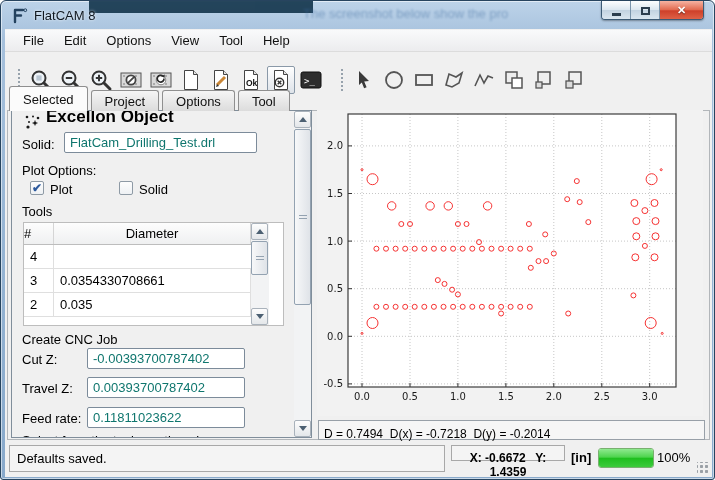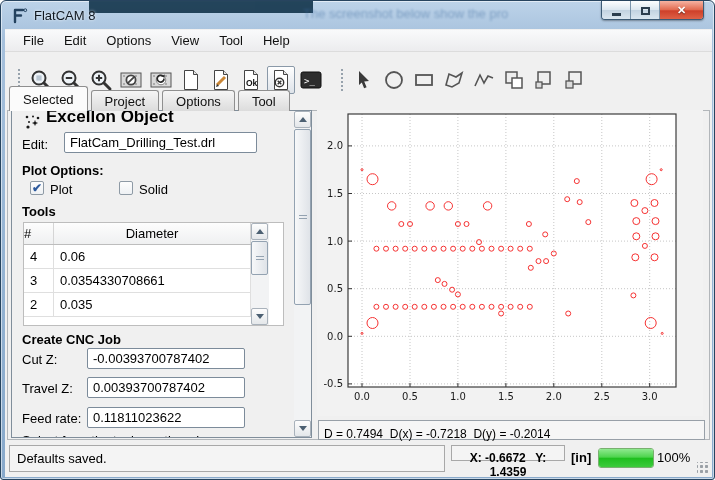--- a/index.html
+++ b/index.html
@@ -39,23 +39,23 @@
     border:1px solid #8f8f8f;border-bottom:none;border-radius:3px 3px 0 0;
     background:linear-gradient(#f5f5f5,#dcdcdc);position:relative;z-index:1;}
   .tab.active{height:25px;padding-top:5px;background:#fbfbfb;z-index:3;}
   .pane{position:absolute;left:2px;top:81px;width:703px;height:330px;border:1px solid #b2b6ba;background:#f0f0f0;}
   
   .scrollarea{position:absolute;left:6px;top:81px;width:301px;height:328px;border:1px solid #808e9b;background:#f0f0f0;overflow:hidden;}
   .sa-content{position:absolute;left:0;top:0;width:282px;height:326px;overflow:hidden;}
   .obj-icon{position:absolute;left:12px;top:3px;width:18px;height:18px;}
   .obj-title{position:absolute;left:34px;top:-4px;font-size:17px;font-weight:bold;color:#000;white-space:nowrap;}
   .lbl{position:absolute;font-size:13px;color:#000;}
-  .lbl.b{font-weight:bold;}
+  .lbl.b{font-weight:normal;}
   .tfield{position:absolute;height:21px;border:1px solid #7c8b9a;border-radius:2px;background:#fff;font-size:13px;
-    font-family:"Liberation Sans",sans-serif;padding:1px 5px;color:#000000;}
+    font-family:"Liberation Sans",sans-serif;padding:1px 5px;color:#0f766e;}
   .checkbox{position:absolute;width:14px;height:14px;border:1px solid #8e9aa5;border-radius:2px;background:linear-gradient(#fdfdfd,#eef1f4);
     display:flex;align-items:center;justify-content:center;font-size:12px;color:#2d5a9e;font-weight:bold;line-height:1;}
   
   .tools-table{position:absolute;left:11px;top:111px;width:261px;height:104px;border:1px solid #bdbdbd;background:#fff;}
   .tt-header{position:absolute;left:0;top:0;width:227px;height:22px;display:flex;
     background:linear-gradient(#fdfdfd,#eff0f1);border-bottom:1px solid #bdbdbd;font-size:13px;}
   .tt-h{padding-top:3px;text-align:center;border-right:1px solid #d5d5d5;}
   .tt-row{position:absolute;left:0;width:227px;height:24px;display:flex;font-size:13px;border-bottom:1px solid #dfdfdf;background:#fff;}
   .tt-c{padding:4px 6px 0 6px;border-right:1px solid #dfdfdf;white-space:nowrap;overflow:hidden;}
   .c-num{width:30px;text-align:left;}
@@ -279,21 +279,21 @@
               <circle cx="9" cy="2.5" r="1"></circle>
               <circle cx="14" cy="4" r="1.3"></circle>
               <circle cx="5" cy="8" r="1"></circle>
               <circle cx="11" cy="9" r="1.6"></circle>
               <circle cx="4" cy="13" r="1.6"></circle>
             </g>
           <path d="M11 6.4 v5.2 M8.4 9 h5.2" stroke="#1a1a1a" stroke-width="0.8"></path>
         </svg>
         <div class="obj-title">Excellon Object</div>
 
-        <span class="lbl" style="left:10px;top:26px;">Edit:</span>
+        <span class="lbl" style="left:10px;top:26px;">Solid:</span>
         <input class="tfield" style="left: 52px; top: 21px; width: 193px;" value="FlatCam_Drilling_Test.drl">
 
         <span class="lbl b" style="left:10px;top:52px;">Plot Options:</span>
 
         <div class="checkbox" style="left:18px;top:70px;">
             <span>✔</span>
           </div>
         <span class="lbl" style="left:38px;top:71px;">Plot</span>
         <div class="checkbox" style="left:107px;top:70px;">
             <span></span>
@@ -302,21 +302,20 @@
 
         <span class="lbl b" style="left:10px;top:93px;">Tools</span>
 
         <div class="tools-table">
           <div class="tt-header">
             <div class="tt-h c-num">#</div>
             <div class="tt-h c-dia">Diameter</div>
           </div>
           <div class="tt-row" style="top:22px;">
             <div class="tt-c c-num">4</div>
-            <div class="tt-c c-dia">0.06</div>
           </div>
           <div class="tt-row" style="top:46px;">
             <div class="tt-c c-num">3</div>
             <div class="tt-c c-dia">0.0354330708661</div>
           </div>
           <div class="tt-row" style="top:70px;">
             <div class="tt-c c-num">2</div>
             <div class="tt-c c-dia">0.035</div>
           </div>
 

